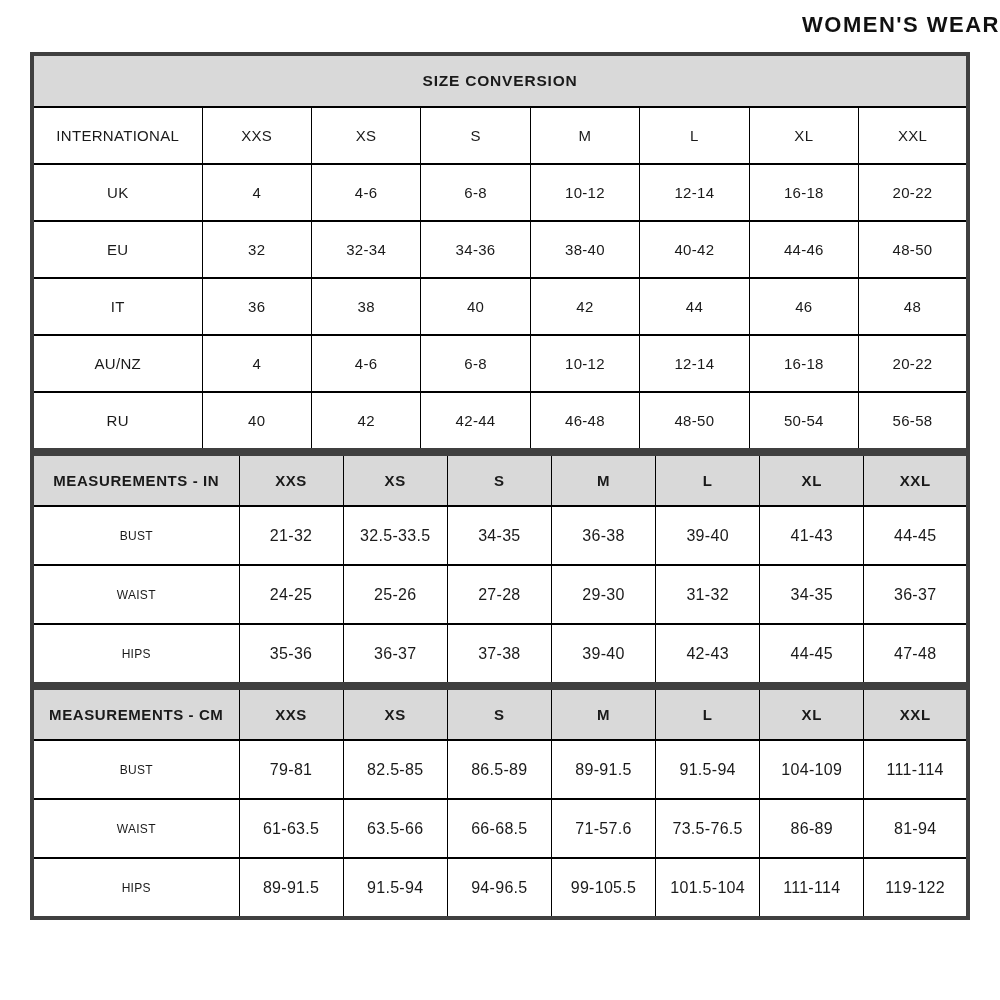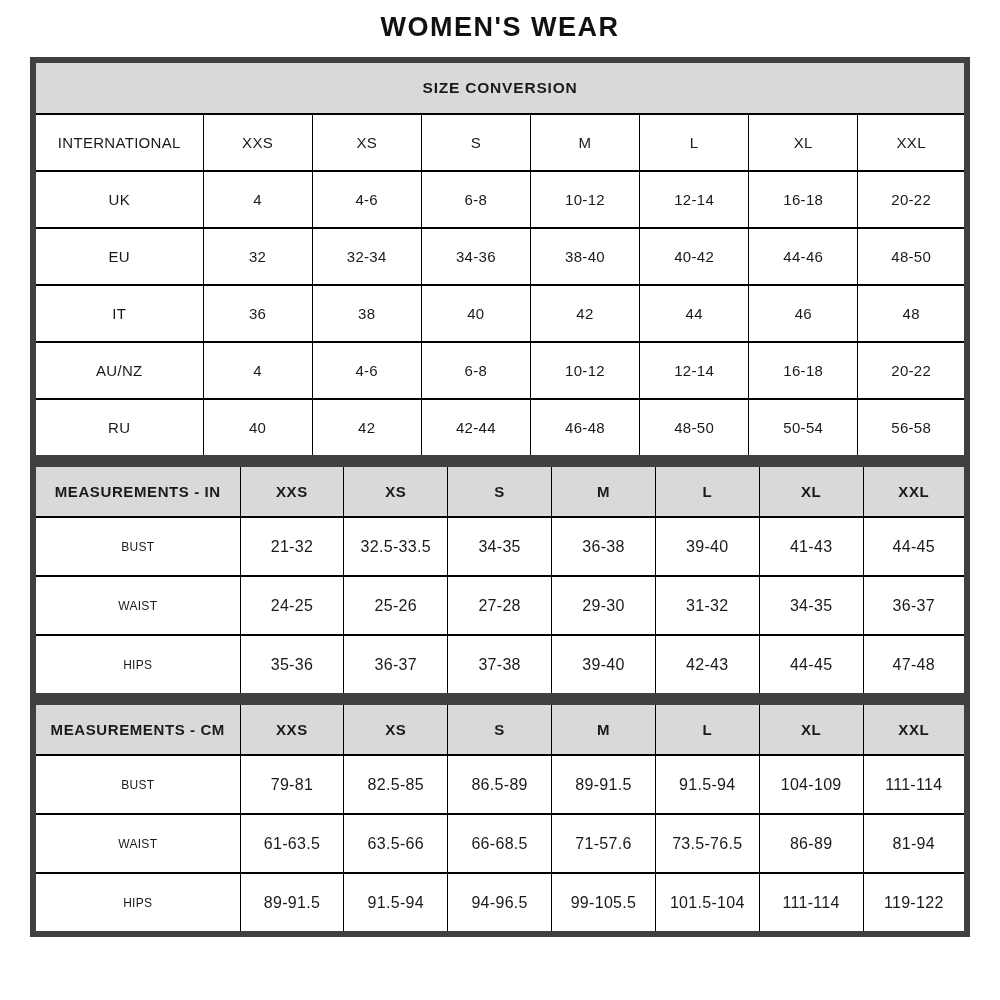--- a/index.html
+++ b/index.html
@@ -14,33 +14,33 @@
   }
   .page {
     width: 1000px;
     height: 1000px;
     box-sizing: border-box;
     padding-top: 12px;
     overflow: hidden;
   }
   .title {
     margin: 0 0 14px 0;
-    text-align: center;
-    font-size: 27px;
+    text-align: right;
+    font-size: 22px;
     font-weight: bold;
     letter-spacing: 1.5px;
     color: #111111;
   }
   table.tbl {
     border-collapse: collapse;
     width: 940px;
     margin: 0 auto;
     table-layout: fixed;
     text-align: center;
-    border: 6px solid #404040;
+    border: 4px solid #404040;
   }
   table.tbl + table.tbl { margin-top: 0; }
   table.tbl td {
     border: 1px solid #000000;
     border-top-width: 2px;
     border-bottom-width: 2px;
     padding: 0 4px;
     vertical-align: middle;
     letter-spacing: 0.3px;
     overflow: hidden;

